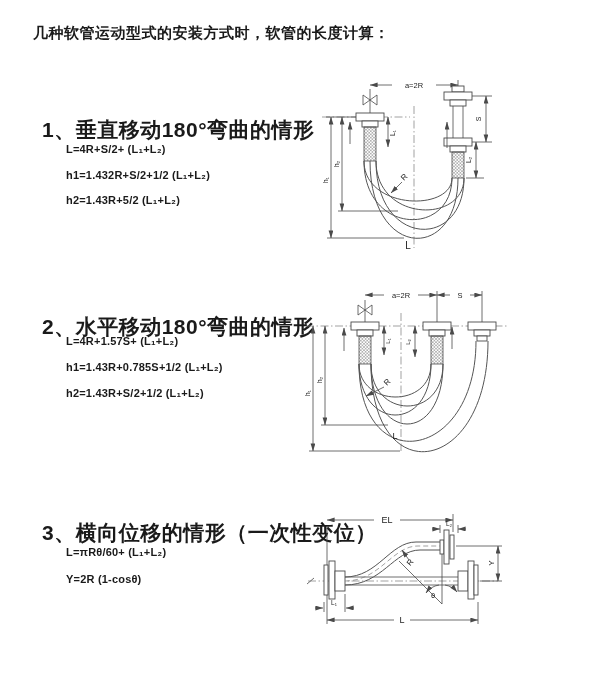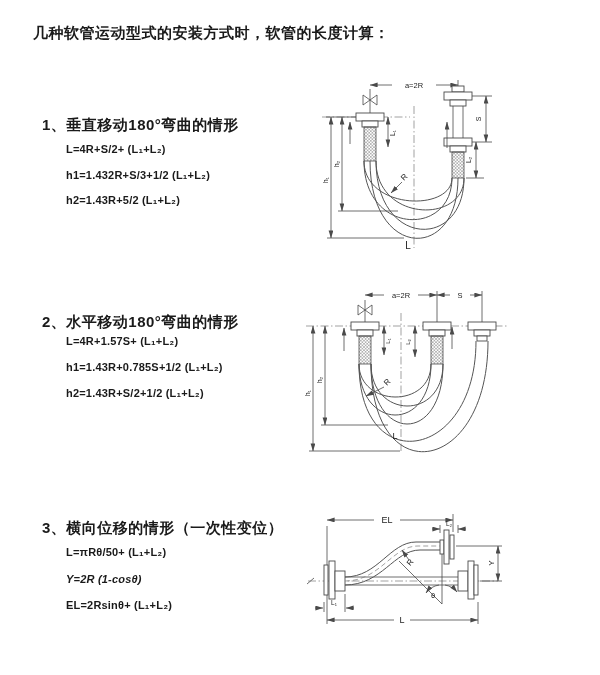--- a/index.html
+++ b/index.html
@@ -6,21 +6,21 @@
   #page {
     position:relative; width:544px; height:675px; background:#ffffff;
     font-family:"Liberation Sans","DejaVu Sans",sans-serif; color:#1a1a1a;
     overflow:hidden;
   }
   .title {
     position:absolute; left:33px; top:24px; font-size:15px; font-weight:bold;
     letter-spacing:0.5px;
   }
   .sec-heading {
-    position:absolute; left:42px; font-size:15px; font-weight:bold; letter-spacing:0.5px;
+    position:absolute; left:42px; font-size:21px; font-weight:bold; letter-spacing:0.5px;
   }
   .formula {
     position:absolute; left:66px; font-size:11px; font-weight:bold; letter-spacing:0.2px;
   }
   .dia { position:absolute; }
   .dia .ln  { stroke:#4a4a4a; stroke-width:0.8; fill:none; }
   .dia .fl  { stroke:#4a4a4a; stroke-width:0.9; fill:#ffffff; }
   .dia .hs  { stroke:#555555; stroke-width:1; fill:none; }
   .dia .cl  { stroke:#7a7a7a; stroke-width:0.7; stroke-dasharray:8 2.5 1.5 2.5; fill:none; }
   .dia .cld { stroke:#7a7a7a; stroke-width:0.7; stroke-dasharray:5 3; fill:none; }
@@ -29,32 +29,31 @@
 </style>
 </head>
 <body>
 
 <div id="page">
 
   <div class="title">几种软管运动型式的安装方式时，软管的长度计算：</div>
 
   <div class="sec-heading" style="top:116px;">1、垂直移动180°弯曲的情形</div>
   <div class="formula" style="top:143px;">L=4R+S/2+ (L₁+L₂)</div>
-  <div class="formula" style="top:169px;">h1=1.432R+S/3+1/2 (L₁+L₂)</div>
+  <div class="formula" style="top:169px;">h1=1.432R+S/2+1/2 (L₁+L₂)</div>
   <div class="formula" style="top:194px;">h2=1.43R+5/2 (L₁+L₂)</div>
 
   <div class="sec-heading" style="top:313px;">2、水平移动180°弯曲的情形</div>
   <div class="formula" style="top:335px;">L=4R+1.57S+ (L₁+L₂)</div>
   <div class="formula" style="top:361px;">h1=1.43R+0.785S+1/2 (L₁+L₂)</div>
   <div class="formula" style="top:387px;">h2=1.43R+S/2+1/2 (L₁+L₂)</div>
 
   <div class="sec-heading" style="top:519px;">3、横向位移的情形（一次性变位）</div>
-  <div class="formula" style="top:546px;">L=πRθ/50+ (L₁+L₂)</div>
-  <div class="formula" style="top:573px;font-style:italic;">Y=2R (1-cosθ)</div>
-  <div class="formula" style="top:599px;">EL=2Rsinθ+ (L₁+L₂)</div>
+  <div class="formula" style="top:546px;">L=πRθ/60+ (L₁+L₂)</div>
+  <div class="formula" style="top:573px;">Y=2R (1-cosθ)</div>
 
   <svg class="dia" style="left:318px; top:72px;" width="180" height="182" viewBox="0 0 180 182">
     <defs>
       <marker id="arr1" markerWidth="10" markerHeight="7" refX="9.5" refY="3" orient="auto-start-reverse">
         <path d="M0,0 L10,3 L0,6 Z" fill="#4a4a4a"></path>
       </marker>
       <pattern id="br1" width="3.2" height="3.2" patternUnits="userSpaceOnUse">
         <path d="M0,3.2 L3.2,0 M0,0 L3.2,3.2" stroke="#808080" stroke-width="0.5"></path>
       </pattern>
     </defs>

